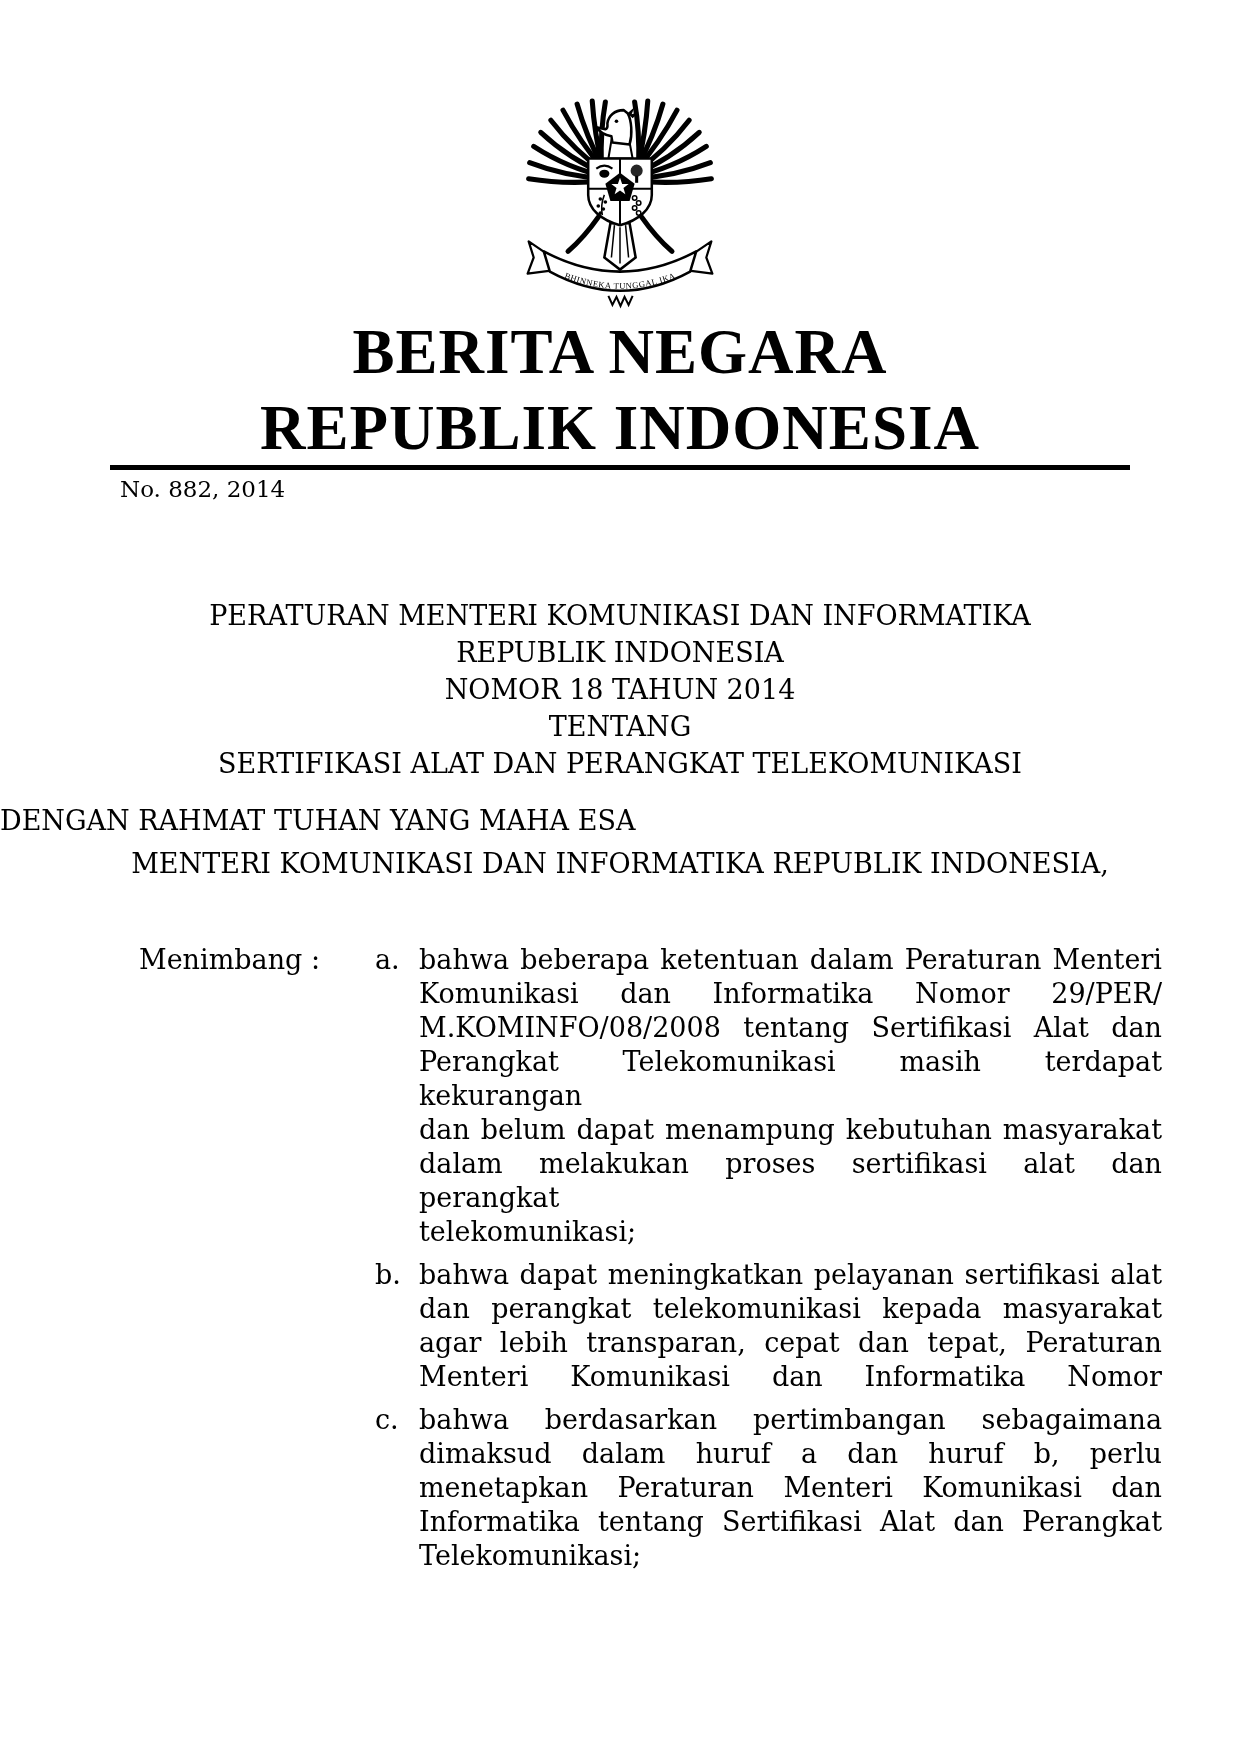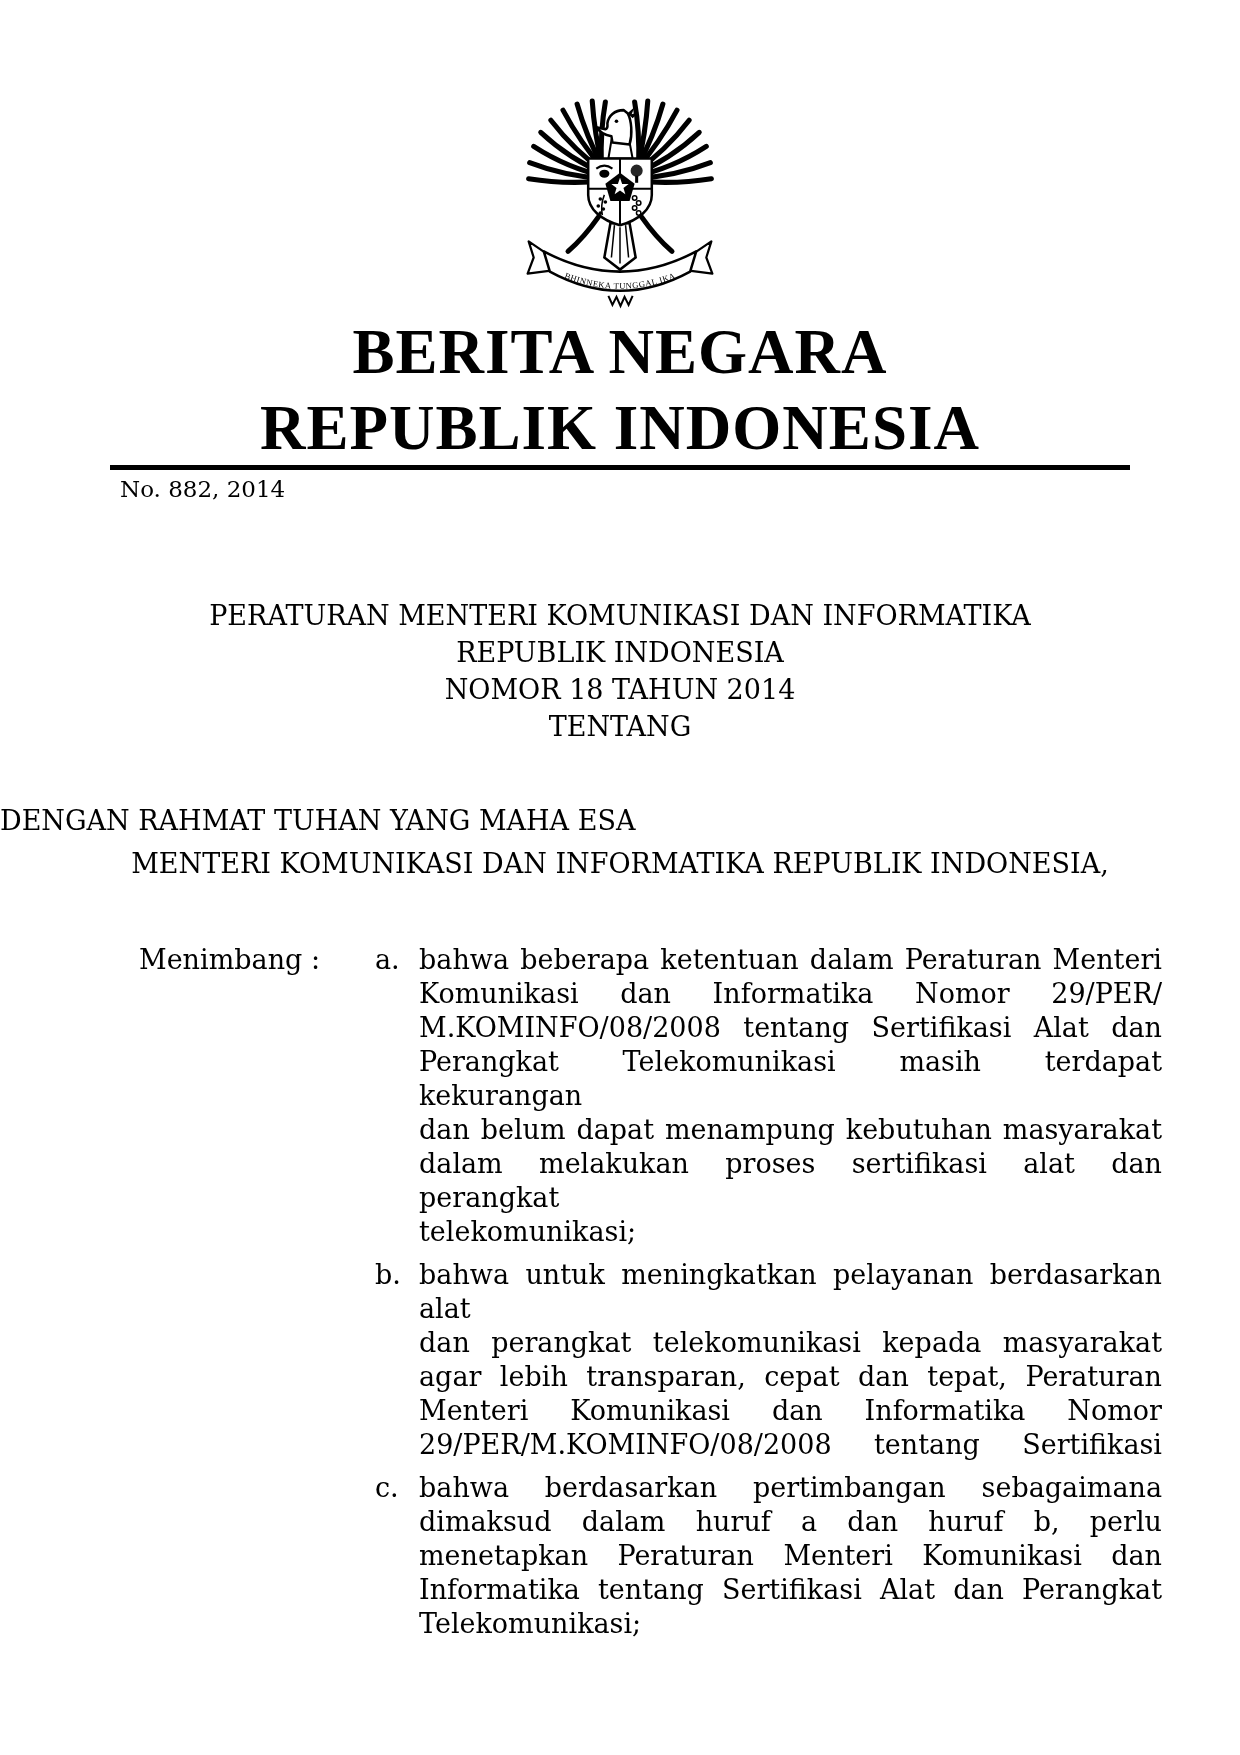--- a/index.html
+++ b/index.html
@@ -138,20 +138,21 @@
   <div class="rule"></div>
 
   <div class="issue-number">No. 882, 2014</div>
 
 
   <div class="heading lines-center">
       <div class="jline">PERATURAN MENTERI KOMUNIKASI DAN INFORMATIKA</div>
       <div class="jline">REPUBLIK INDONESIA</div>
       <div class="jline">NOMOR 18 TAHUN 2014</div>
       <div class="jline">TENTANG</div>
+      <div class="jline last">SERTIFIKASI ALAT DAN PERANGKAT TELEKOMUNIKASI</div>
     </div>
 
   <div class="invocation">DENGAN RAHMAT TUHAN YANG MAHA ESA</div>
 
   <div class="authority">MENTERI KOMUNIKASI DAN INFORMATIKA REPUBLIK INDONESIA,</div>
 
   <div class="considerations">
     <div class="consider-item">
       <div class="cell-label">Menimbang :</div>
       <div class="cell-marker">a.</div>
@@ -162,25 +163,24 @@
           <div class="jline">Perangkat Telekomunikasi masih terdapat kekurangan</div>
           <div class="jline">dan belum dapat menampung kebutuhan masyarakat</div>
           <div class="jline">dalam melakukan proses sertifikasi alat dan perangkat</div>
           <div class="jline last">telekomunikasi;</div>
         </div>
     </div>
     <div class="consider-item">
       <div class="cell-label"></div>
       <div class="cell-marker">b.</div>
       <div class="cell-lines lines-justify">
-          <div class="jline">bahwa untuk meningkatkan pelayanan berdasarkan alat</div>
+          <div class="jline">bahwa dapat meningkatkan pelayanan sertifikasi alat</div>
           <div class="jline">dan perangkat telekomunikasi kepada masyarakat</div>
           <div class="jline">agar lebih transparan, cepat dan tepat, Peraturan</div>
           <div class="jline">Menteri Komunikasi dan Informatika Nomor</div>
-          <div class="jline">29/PER/M.KOMINFO/08/2008 tentang Sertifikasi</div>
         </div>
     </div>
     <div class="consider-item">
       <div class="cell-label"></div>
       <div class="cell-marker">c.</div>
       <div class="cell-lines lines-justify">
           <div class="jline">bahwa berdasarkan pertimbangan sebagaimana</div>
           <div class="jline">dimaksud dalam huruf a dan huruf b, perlu</div>
           <div class="jline">menetapkan Peraturan Menteri Komunikasi dan</div>
           <div class="jline">Informatika tentang Sertifikasi Alat dan Perangkat</div>

